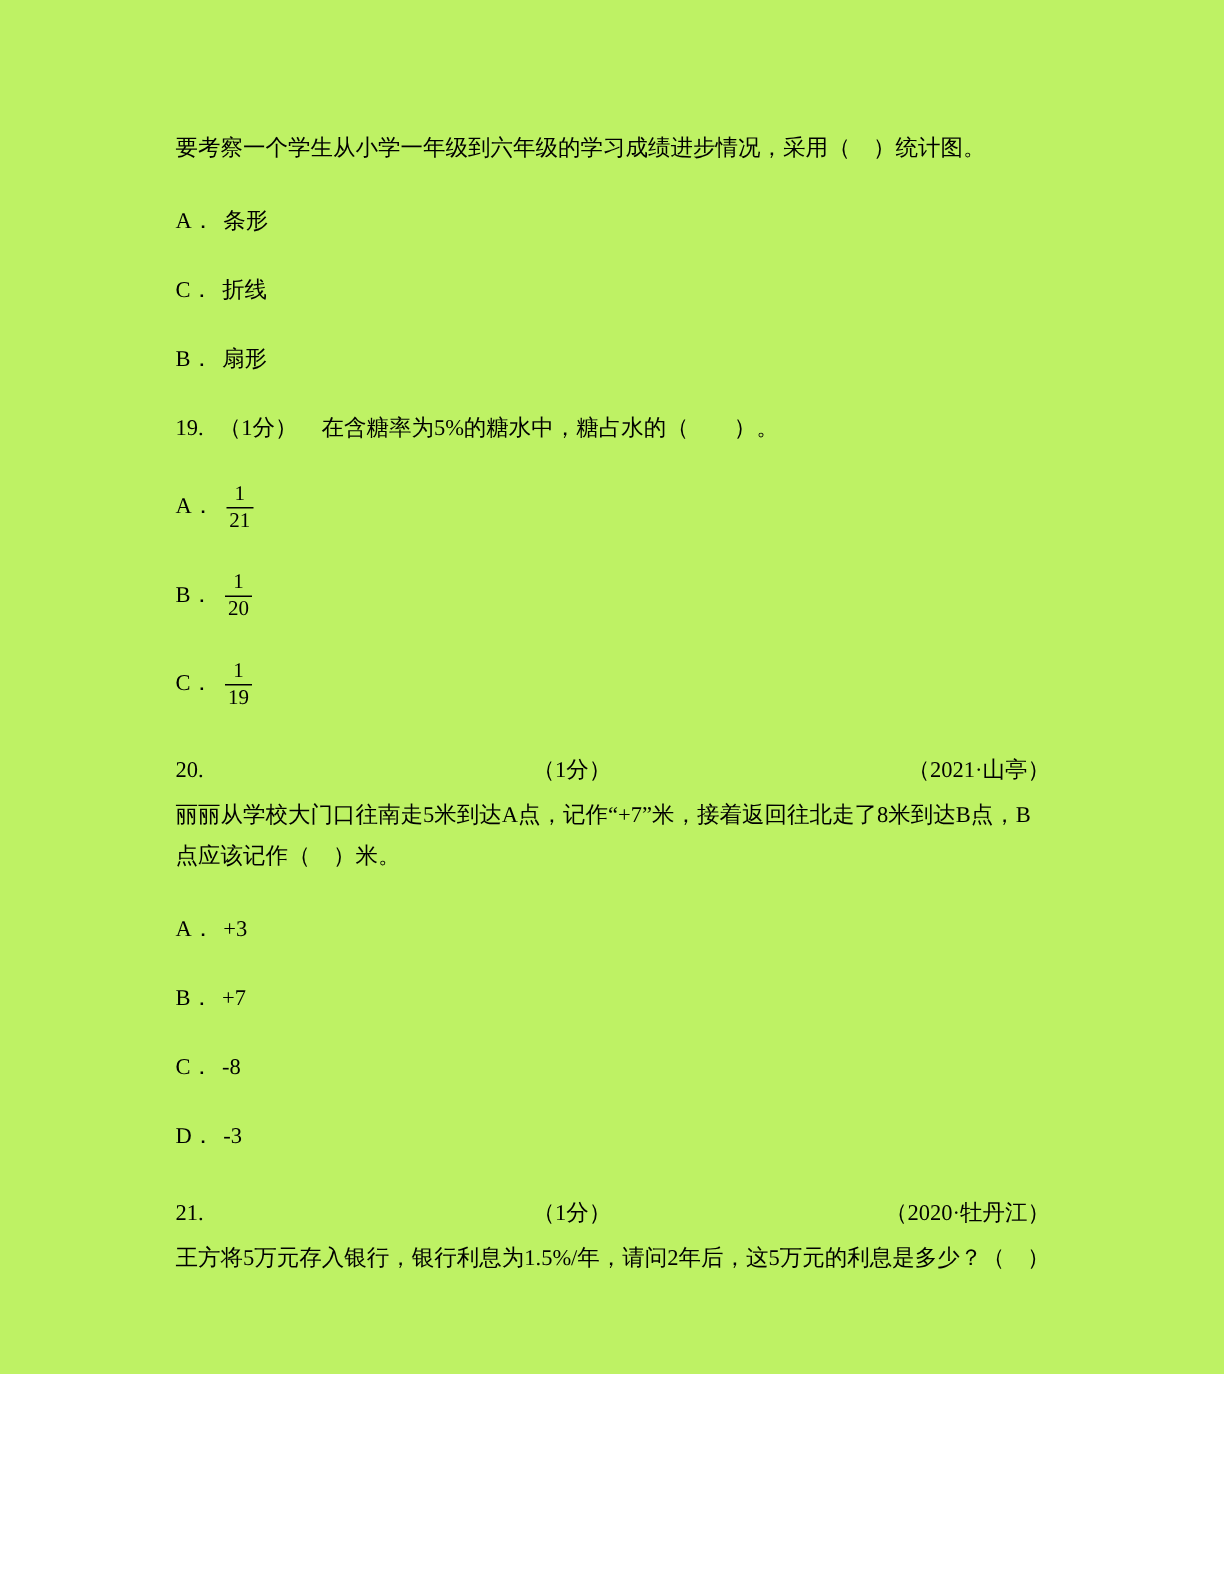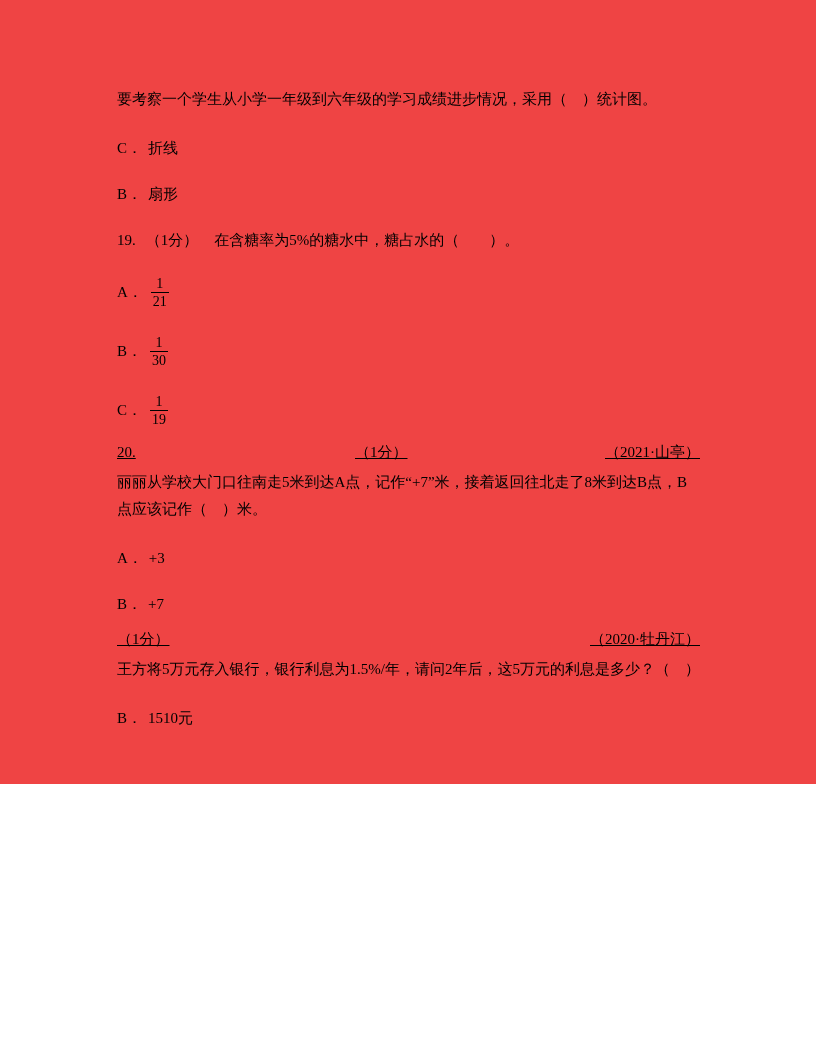--- a/index.html
+++ b/index.html
@@ -5,23 +5,23 @@
   * { box-sizing: border-box; }
   html, body { margin: 0; padding: 0; }
   body {
     background: #ffffff;
     font-family: "Liberation Serif", "DejaVu Serif", serif;
     color: #000000;
   }
   .page {
     position: relative;
     width: 816px;
-    height: 784px;
+    height: 916px;
     margin: 0 auto;
-    background: #ef4444;
+    background: #bef264;
     overflow: hidden;
   }
   .content {
     padding: 86px 116px 0 117px;
     font-size: 15px;
     line-height: 21px;
   }
   .stem {
     margin: 0;
     line-height: 27px;
@@ -52,76 +52,78 @@
     font-size: 14px;
     line-height: 17px;
     margin-left: 2px;
   }
   .frac-num { display: block; padding: 0 2px; }
   .frac-den { display: block; border-top: 1px solid #000000; padding: 0 2px; }
   
   .q-header {
     display: flex;
     align-items: flex-end;
-    margin: 14px 0 0 0;
-    text-decoration: underline;
+    margin: 30px 0 0 0;
   }
   .qh-number { width: 238px; }
   .qh-source { margin-left: auto; }
   .stem-after-header { margin-top: 6px; }
 </style>
 </head>
 <body>
 
 <div class="page">
   <div class="content">
 
     <p class="stem">要考察一个学生从小学一年级到六年级的学习成绩进步情况，采用（　）统计图。</p>
 
+    <p class="option"><span class="opt-label">A．</span><span class="opt-text">条形</span></p>
     <p class="option"><span class="opt-label">C．</span><span class="opt-text">折线</span></p>
     <p class="option"><span class="opt-label">B．</span><span class="opt-text">扇形</span></p>
 
     <p class="q-inline">
       <span class="q-number">19.</span><span class="q-score">（1分）</span><span class="q-stem-inline">在含糖率为5%的糖水中，糖占水的（　　）。</span>
     </p>
 
     <div class="frac-option">
       <span class="opt-label">A．</span>
       <span class="frac">
         <span class="frac-num">1</span>
         <span class="frac-den">21</span>
       </span>
     </div>
     <div class="frac-option">
       <span class="opt-label">B．</span>
       <span class="frac">
         <span class="frac-num">1</span>
-        <span class="frac-den">30</span>
+        <span class="frac-den">20</span>
       </span>
     </div>
     <div class="frac-option">
       <span class="opt-label">C．</span>
       <span class="frac">
         <span class="frac-num">1</span>
         <span class="frac-den">19</span>
       </span>
     </div>
 
     <div class="q-header">
       <span class="qh-number">20.</span>
       <span class="qh-score">（1分）</span>
       <span class="qh-source">（2021·山亭）</span>
     </div>
     <p class="stem stem-after-header">丽丽从学校大门口往南走5米到达A点，记作“+7”米，接着返回往北走了8米到达B点，B点应该记作（　）米。</p>
 
     <p class="option"><span class="opt-label">A．</span><span class="opt-text">+3</span></p>
     <p class="option"><span class="opt-label">B．</span><span class="opt-text">+7</span></p>
+    <p class="option"><span class="opt-label">C．</span><span class="opt-text">-8</span></p>
+    <p class="option"><span class="opt-label">D．</span><span class="opt-text">-3</span></p>
 
     <div class="q-header">
+      <span class="qh-number">21.</span>
       <span class="qh-score">（1分）</span>
       <span class="qh-source">（2020·牡丹江）</span>
     </div>
     <p class="stem stem-after-header">王方将5万元存入银行，银行利息为1.5%/年，请问2年后，这5万元的利息是多少？（　）</p>
 
-    <p class="option"><span class="opt-label">B．</span><span class="opt-text">1510元</span></p>
 
   </div>
 </div>
 
 </body></html>

